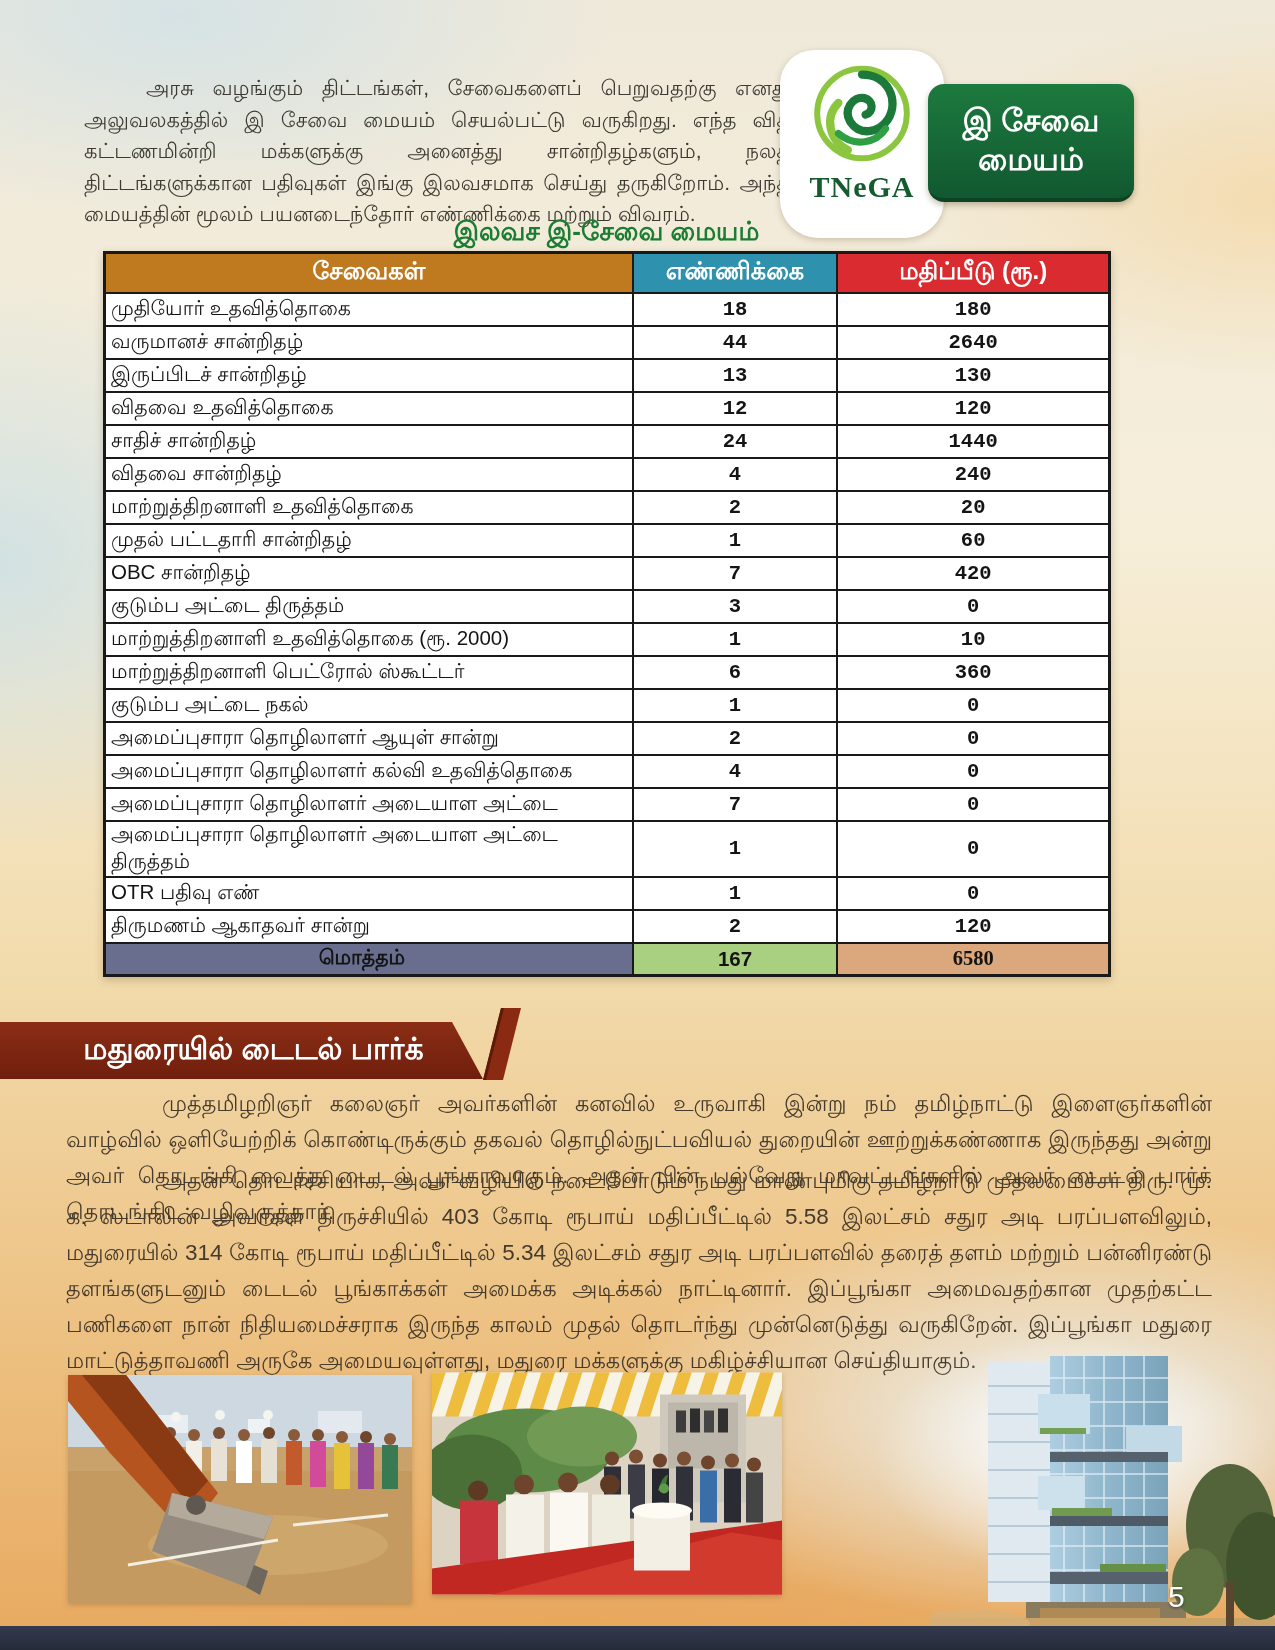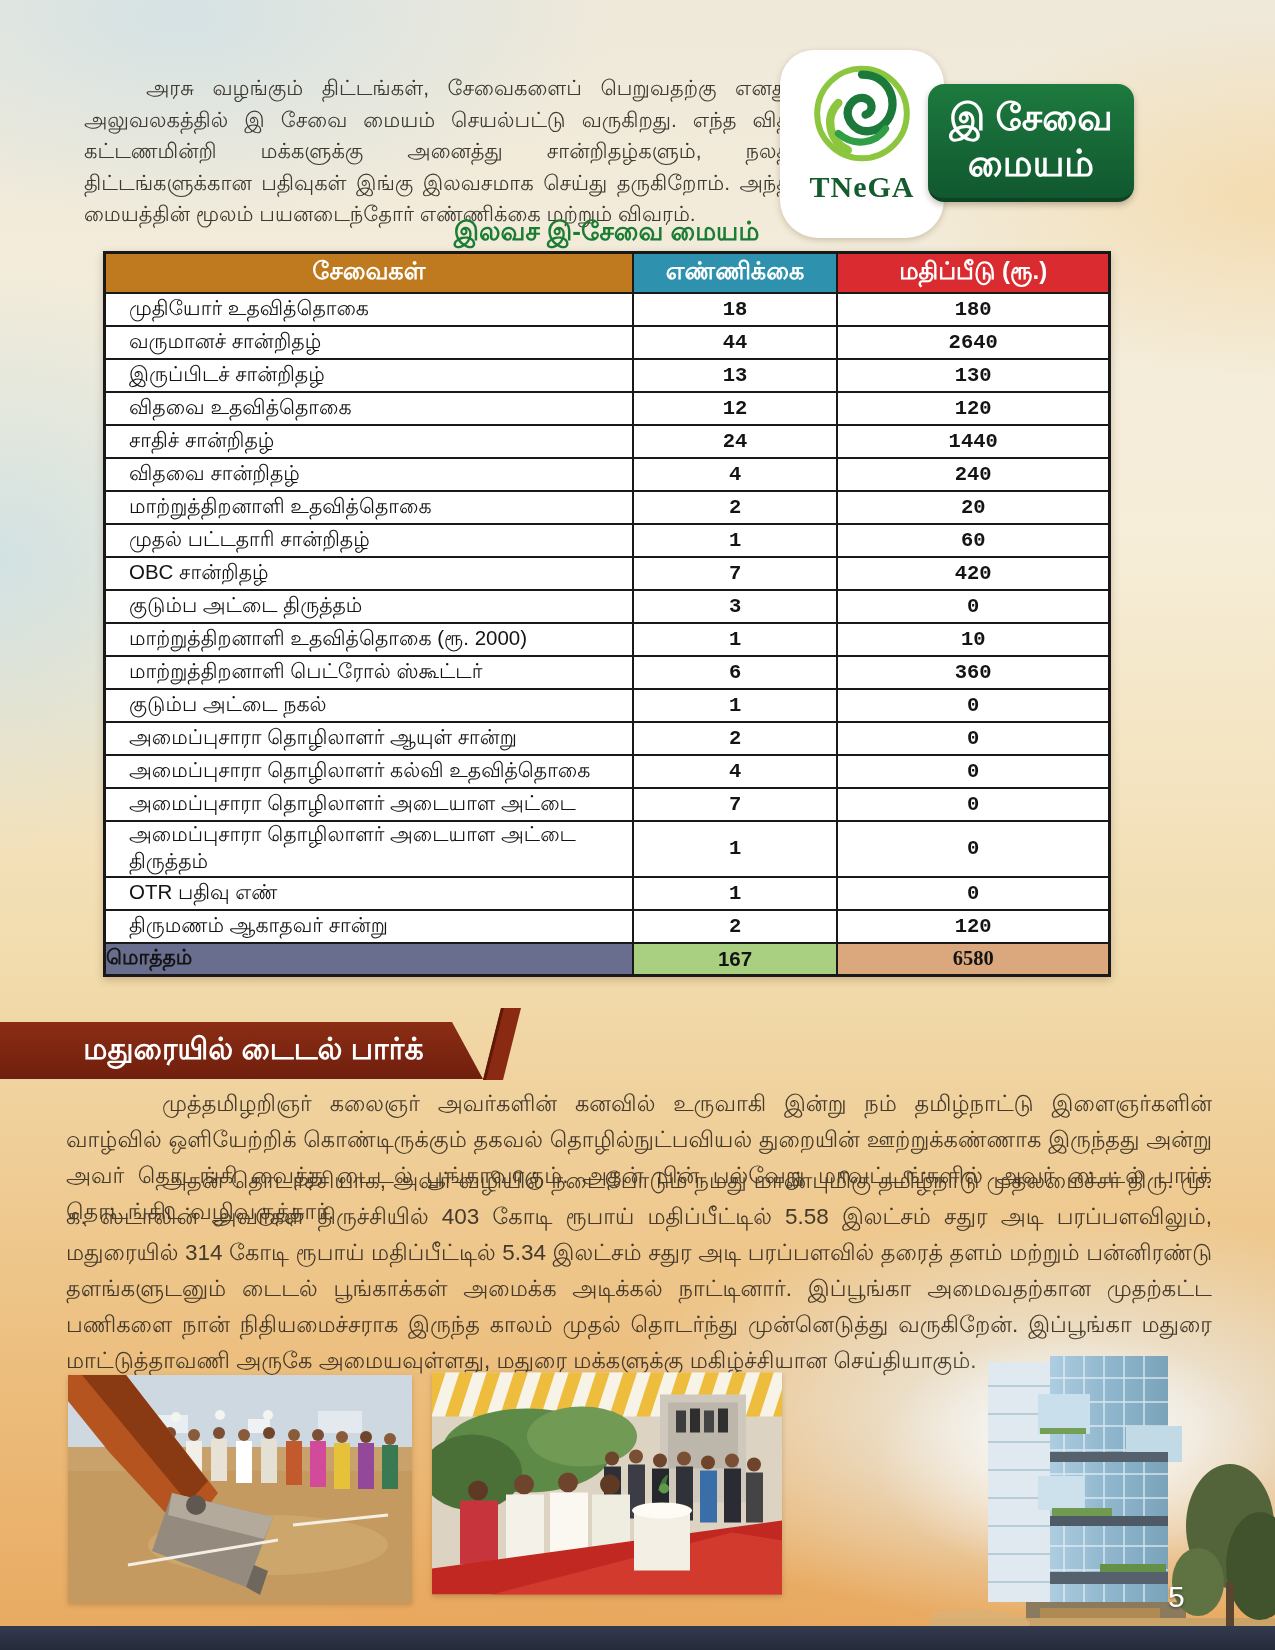--- a/index.html
+++ b/index.html
@@ -30,44 +30,44 @@
     display:flex; flex-direction:column; align-items:center; justify-content:flex-start; padding-top:8px;
   }
   #logo-text { font-family:"Liberation Serif", serif; font-weight:bold; font-size:30px; color:#145c2e; letter-spacing:1px; margin-top:-6px; }
 
   
   #badge {
     left:928px; top:84px; width:206px; height:118px;
     background:linear-gradient(180deg,#1d7a3e,#115830); border-radius:16px;
     border-bottom:4px solid #0c4423;
     display:flex; flex-direction:column; align-items:center; justify-content:center;
-    color:#fff; font-weight:bold; font-size:37px; line-height:1.25; text-align:center;
+    color:#fff; font-weight:bold; font-size:31px; line-height:1.25; text-align:center;
     box-shadow:0 3px 6px rgba(60,40,10,0.3);
   }
 
   
   #table-title {
     left:103px; top:216px; width:1007px; text-align:center;
     color:#1b7c33; font-size:26px; font-weight:bold;
   }
 
   
   #services-table { left:103px; top:251px; width:1008px; border-collapse:collapse; position:absolute;
     box-shadow:0 3px 8px rgba(80,50,20,0.25); }
   #services-table th, #services-table td { border:2px solid #191919; }
   #services-table { border:3px solid #191919; }
   th.col-service { width:530px; background:#bf7a1f; }
   th.col-count   { width:205px; background:#2e92ae; }
   th.col-value   { width:273px; background:#da2c30; }
   #services-table th { color:#fff; font-size:24px; font-weight:bold; height:40px; }
   #services-table td { background:#fff; height:33px; font-size:20.5px; color:#141414; }
-  td.cell-service { text-align:left; padding-left:23px; }
+  td.cell-service { text-align:left; padding-left:5px; }
   td.cell-count, td.cell-value { text-align:center; font-weight:bold; font-size:21px;font-family:Liberation Mono, monospace; }
   tr.total-row td { height:46px; font-size:22px; font-weight:bold; }
-  td.total-label { background:#696d8e !important; color:#fff; text-align:left; padding-right:14px; }
+  td.total-label { background:#696d8e !important; color:#fff; text-align:center; padding-right:14px; }
   td.total-count { background:#a9cf80 !important; text-align:center; }
   td.total-value { background:#dba77c !important; text-align:center;font-family:Liberation Serif, serif; }
 
   
   #banner {
     left:0; top:1022px; width:520px; height:57px;
     background:linear-gradient(180deg,#8b2d15,#six) , #7c2412;
     background:linear-gradient(180deg,#8b2d15,#701f0d);
     clip-path:polygon(0 0, 452px 0, 483px 100%, 0 100%);
     display:flex; align-items:center;

